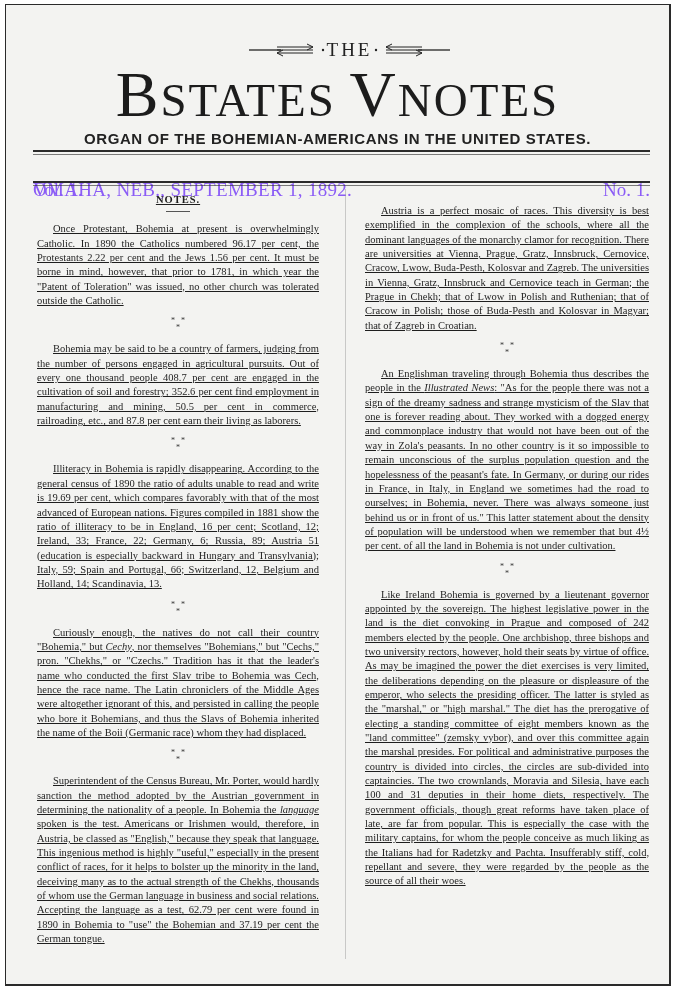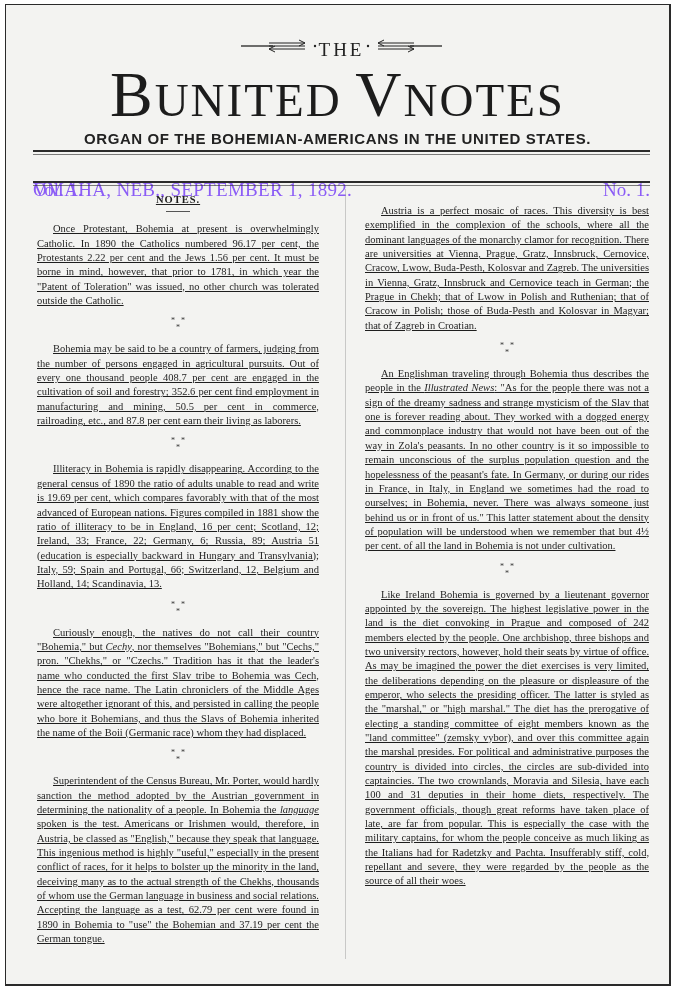--- a/index.html
+++ b/index.html
@@ -8,22 +8,22 @@
     font-family:"Liberation Serif", "DejaVu Serif", serif; color:#1a1a1a;
   }
   .page {
     position:absolute; left:5px; top:4px; width:666px; height:982px;
     border:1.5px solid #2a2a2a; border-right-width:2px; border-bottom-width:2px;
     background:#f3f3f1;
     box-sizing:border-box;
   }
   .masthead { position:absolute; left:0; top:0; width:100%; }
   .the-line {
-    position:absolute; top:34px; left:4px; width:100%;
-    display:flex; justify-content:center; gap:0;
+    position:absolute; top:34px; left:12px; width:100%;
+    display:flex; justify-content:center; align-items:center; gap:0;
   }
   .the-orn { display:inline-block; width:80px; height:14px; }
   .the-text {
     font-family:"Liberation Serif", serif; font-size:19px; letter-spacing:3px; color:#222;
   }
   .title {
     position:absolute; top:60px; left:0; width:100%; text-align:center;
     font-family:"Liberation Serif", serif; font-weight:normal; color:#1c1c1c;
     font-size:47px; letter-spacing:2px; line-height:60px; white-space:nowrap;
   }
@@ -81,21 +81,21 @@
         <line x1="14" y1="4" x2="50" y2="4" stroke="#222" stroke-width="1"></line>
         <line x1="14" y1="7" x2="50" y2="7" stroke="#222" stroke-width="1"></line>
         <line x1="14" y1="10" x2="50" y2="10" stroke="#222" stroke-width="1"></line>
         <polyline points="20,1 14,4 20,7" fill="none" stroke="#222" stroke-width="1"></polyline>
         <polyline points="44,7 50,10 44,13" fill="none" stroke="#222" stroke-width="1"></polyline>
         <line x1="46" y1="7" x2="78" y2="7" stroke="#222" stroke-width="1.3"></line>
       </svg>
     </div>
 
     <div class="title">
-      <span class="big">B</span><span>UNITED </span><span class="big">V</span><span>NOTES</span>
+      <span class="big">B</span><span>STATES </span><span class="big">V</span><span>NOTES</span>
     </div>
 
     <div class="subtitle">ORGAN OF THE BOHEMIAN-AMERICANS IN THE UNITED STATES.</div>
   </div>
 
   <div class="rule" style="top:145px;height:2px;"></div>
   <div class="rule" style="top:149px;height:1px;opacity:0.6;"></div>
 
   <div class="dateline">
     <span class="vol">Vol. 1.</span>

